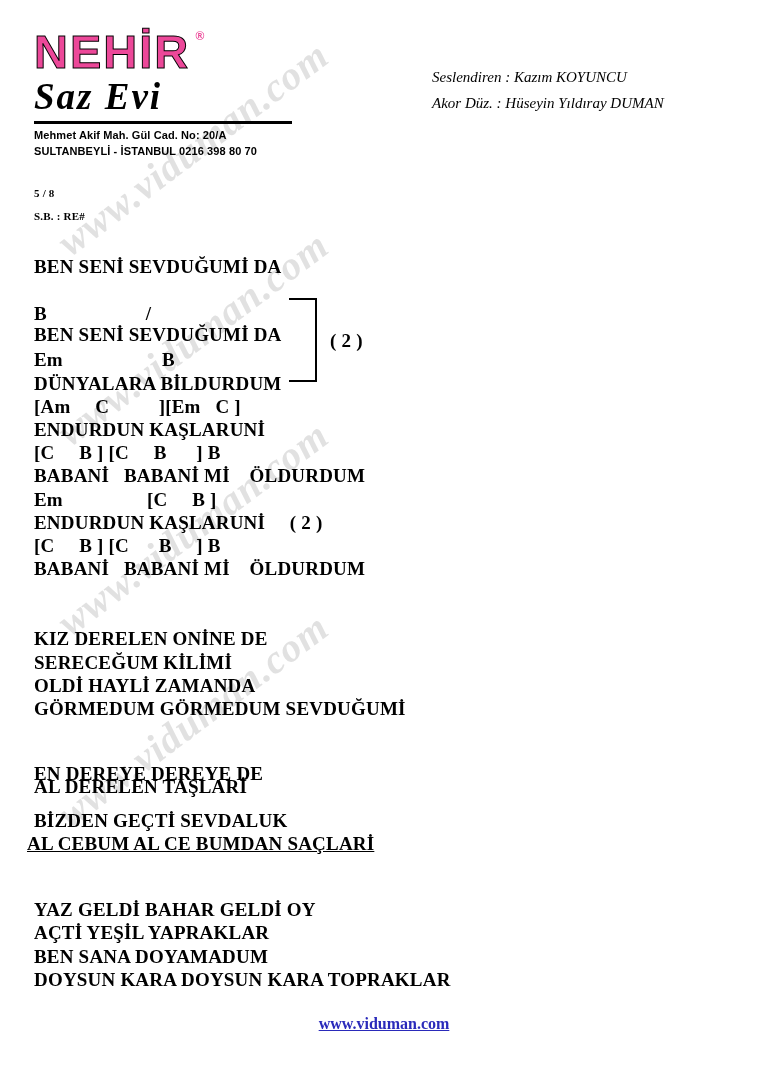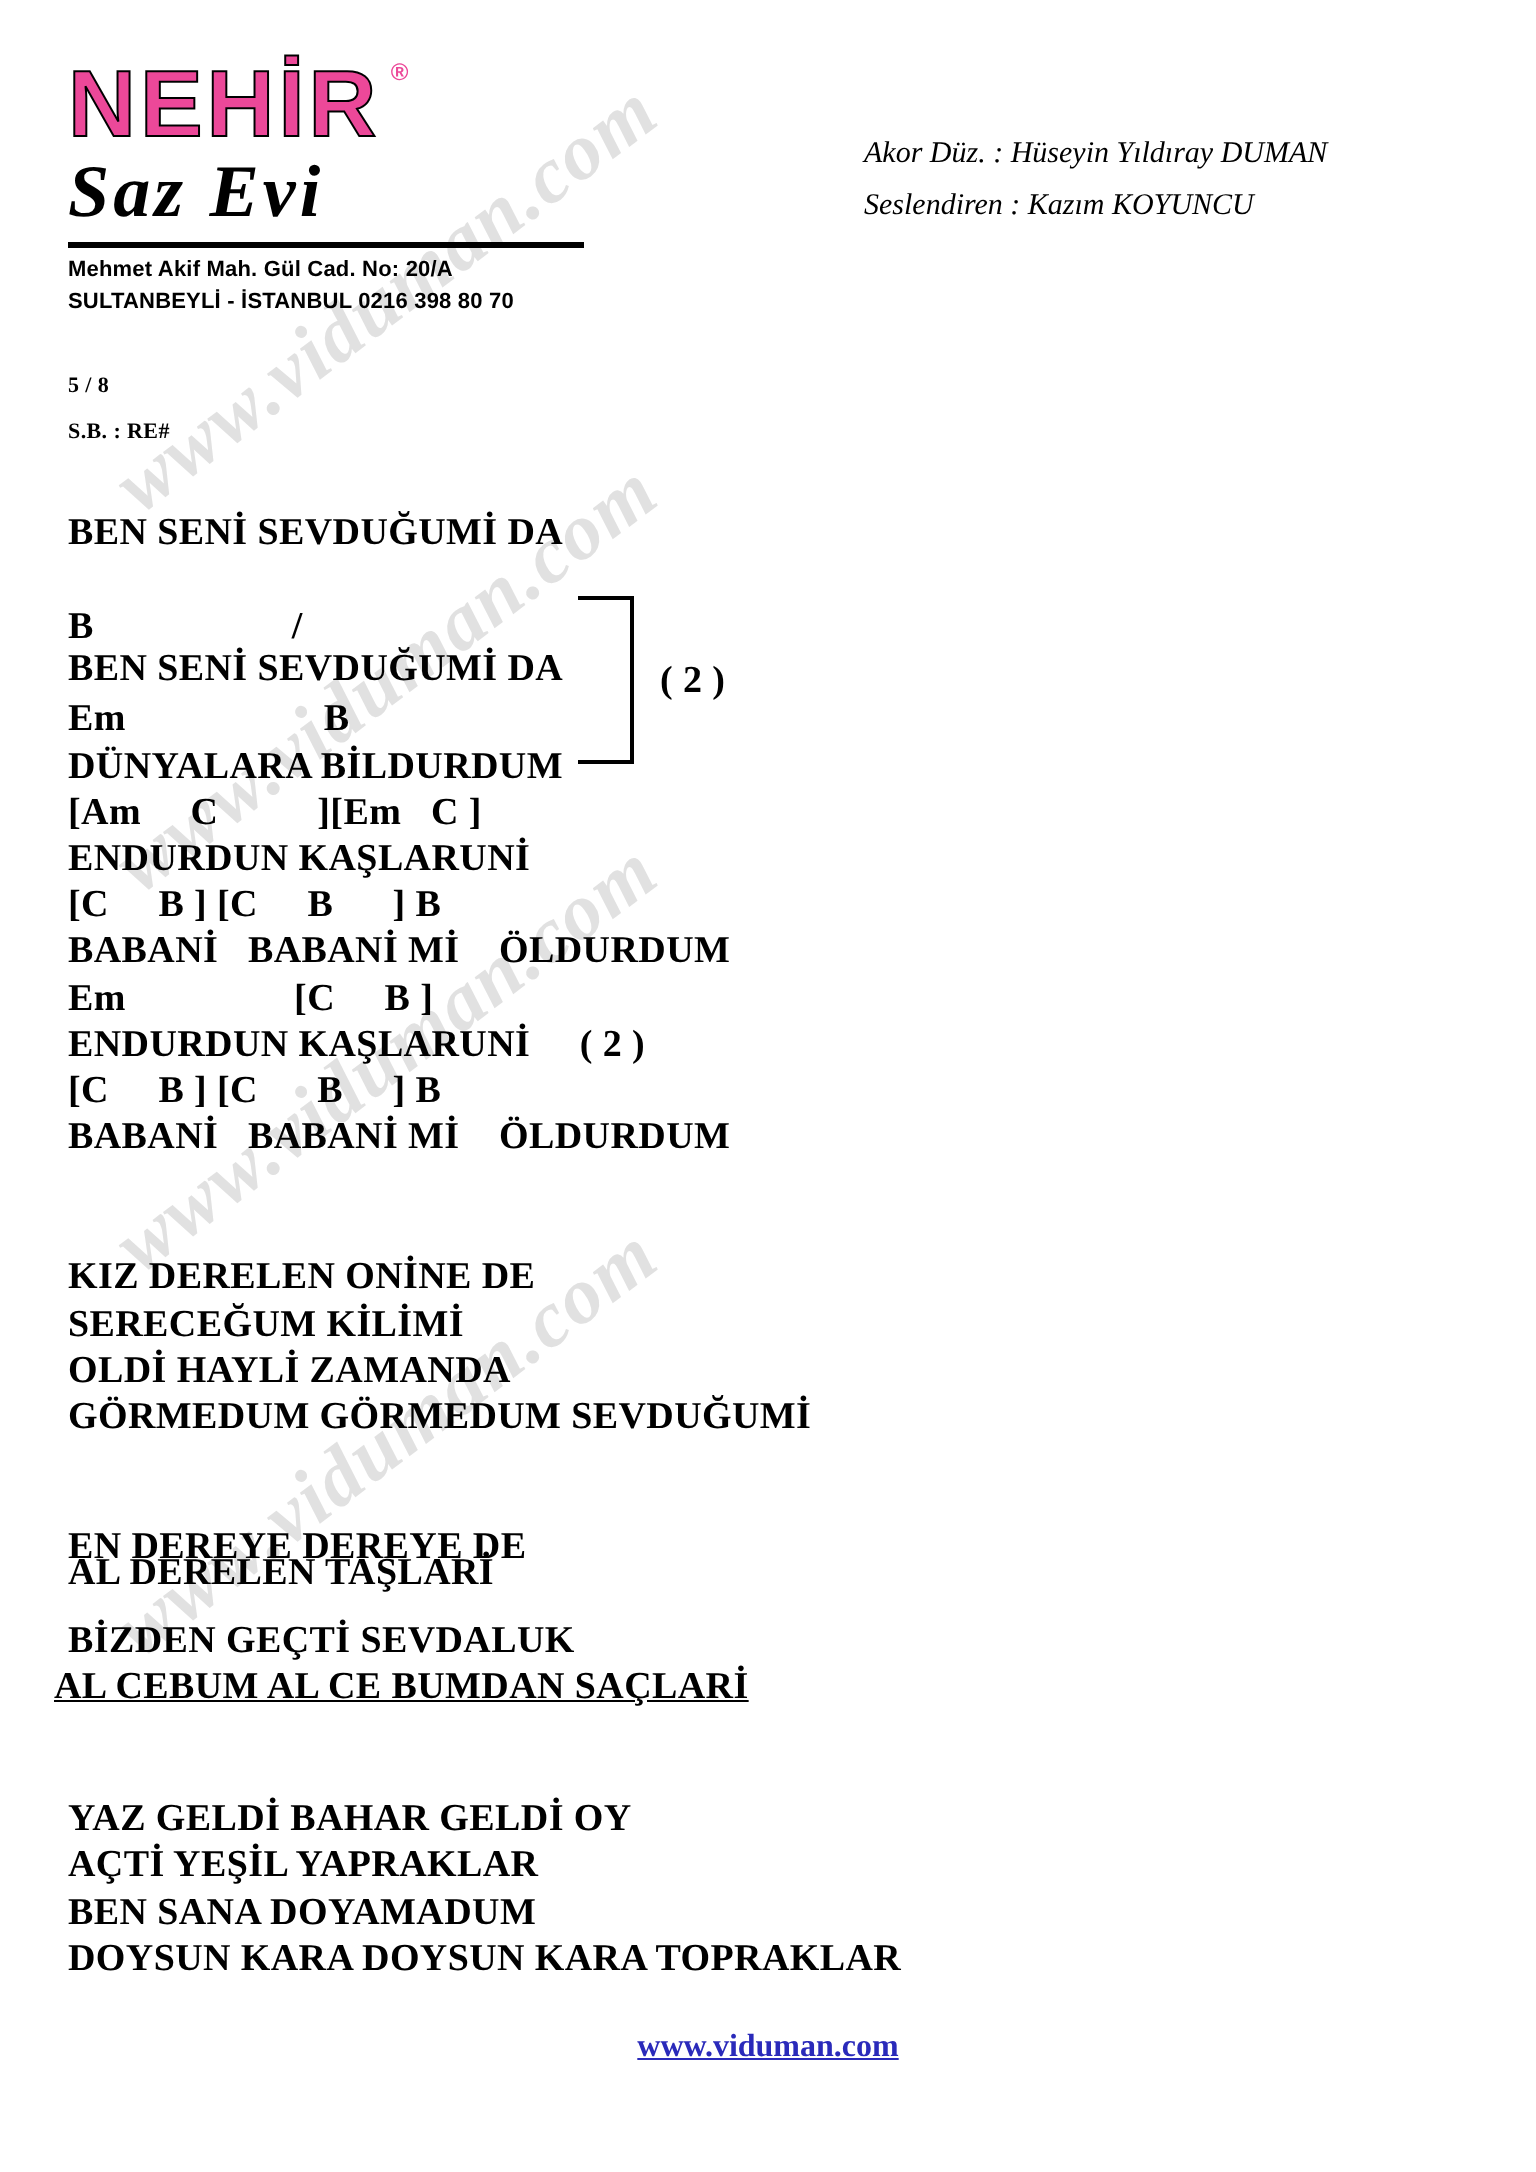--- a/index.html
+++ b/index.html
@@ -183,26 +183,26 @@
         <span class="logo-reg">®</span>
       </div>
       <div class="logo-saz">Saz Evi</div>
       <div class="logo-rule"></div>
       <div class="logo-addr">Mehmet Akif Mah. Gül Cad. No: 20/A</div>
       <div class="logo-addr" style="margin-top:0;">SULTANBEYLİ - İSTANBUL 0216 398 80 70</div>
     </div>
 
     <div class="credits">
       <div>
+        <span class="lbl">Seslendiren :</span>
+        <span>Kazım KOYUNCU</span>
+      </div>
+      <div>
         <span class="lbl">Akor Düz.   :</span>
         <span>Hüseyin Yıldıray DUMAN</span>
-      </div>
-      <div>
-        <span class="lbl">Seslendiren :</span>
-        <span>Kazım KOYUNCU</span>
       </div>
     </div>
   </div>
 
   <div class="content">
     <div class="line meta" style="left:34px; top:187px;">5 / 8</div>
     <div class="line meta" style="left:34px; top:210px;">S.B. : RE#</div>
 
     <div class="line" style="left:34px; top:256px;">BEN SENİ SEVDUĞUMİ DA</div>
 

